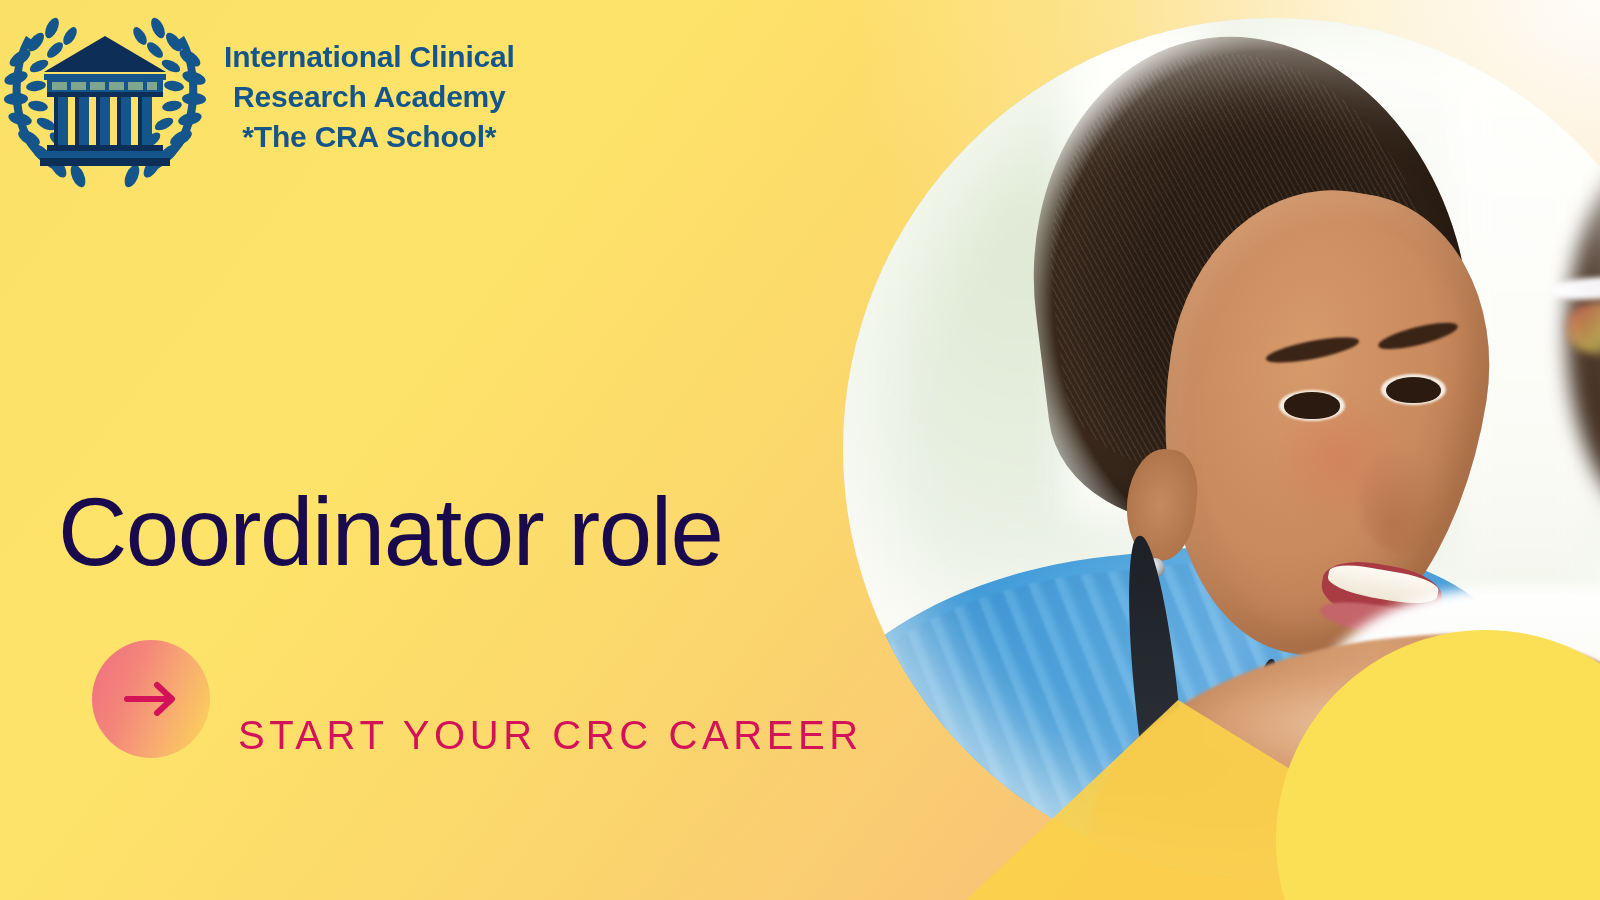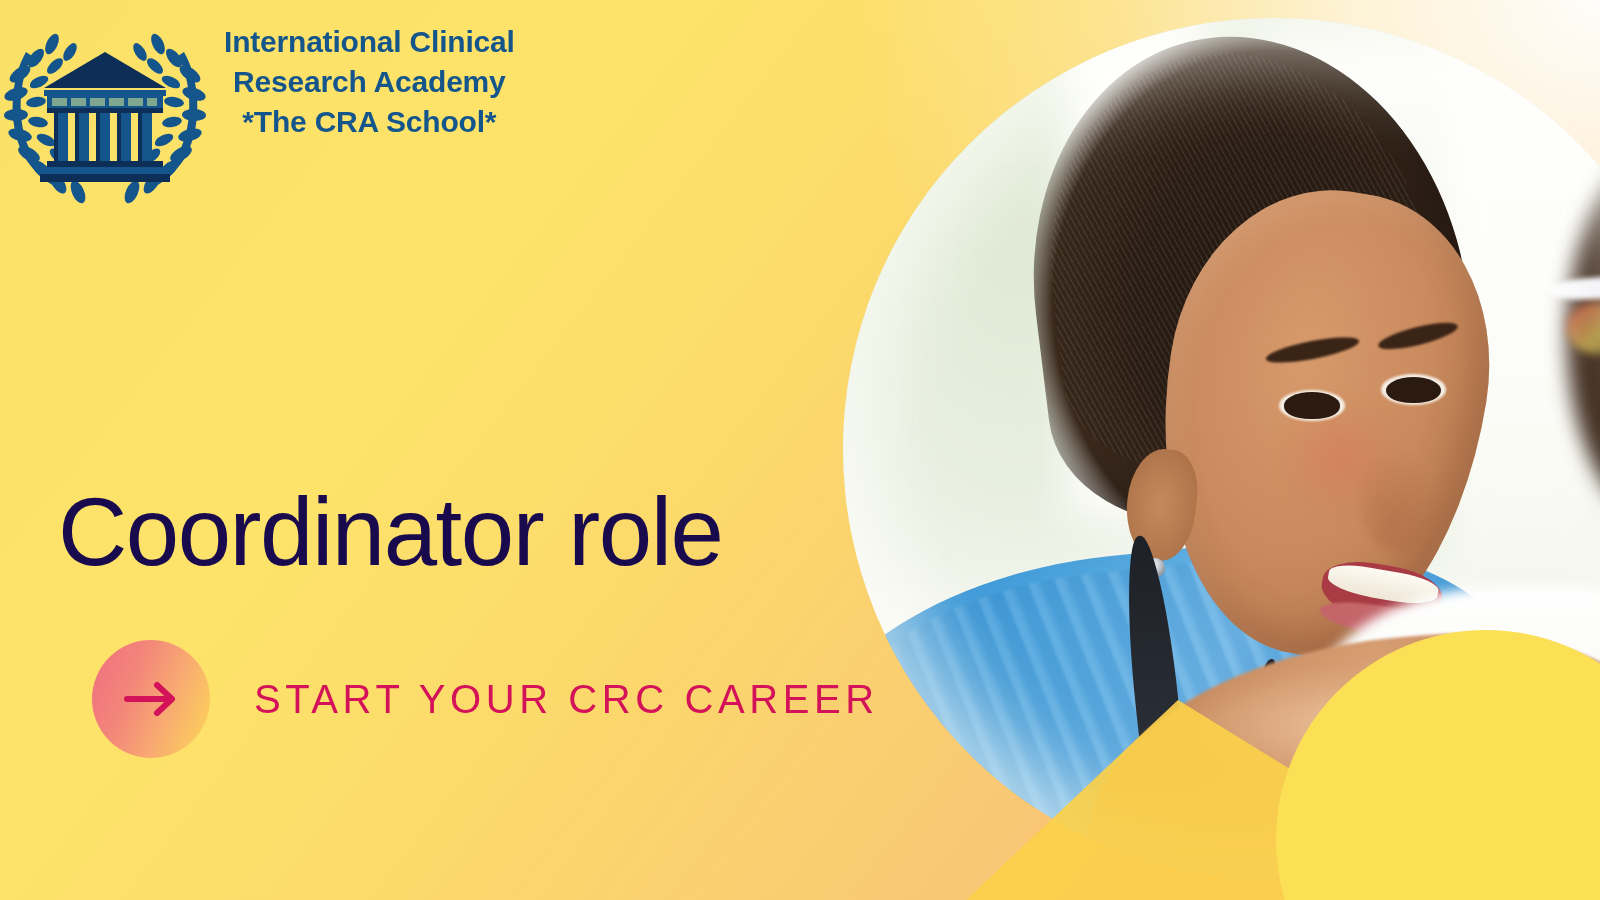--- a/index.html
+++ b/index.html
@@ -335,23 +335,23 @@
   .photo-feather {
     position: absolute; inset: 0;
     border-radius: 50%;
     box-shadow: inset 0 0 70px 38px rgba(255,255,250,0.55);
     pointer-events: none;
   }
 
   
   .logo-block {
     position: absolute;
-    left: 0px; top: 22px;
+    left: 0px; top: 6px;
     display: flex;
-    align-items: flex-start;
+    align-items: center;
     gap: 14px;
     z-index: 6;
   }
   .logo-emblem { width: 210px; height: 182px; display: block; }
   .logo-text {
     color: #14558c;
     font-weight: 700;
     font-size: 30px;
     line-height: 1.33;
     text-align: center;
@@ -370,22 +370,22 @@
     font-weight: 400;
     letter-spacing: -1.5px;
     z-index: 6;
   }
 
   
   .cta {
     position: absolute;
     left: 92px; top: 640px;
     display: flex;
-    align-items: center;
-    gap: 44px;
+    align-items: flex-end;
+    gap: 28px;
     z-index: 6;
     cursor: pointer;
   }
   .cta-circle {
     width: 118px; height: 118px;
     border-radius: 50%;
     background: linear-gradient(112deg, #ef6f7f 0%, #f3857a 34%, #f8a972 62%, #fbc95f 88%, #fcd95a 100%);
     display: flex;
     align-items: center;
     justify-content: center;

